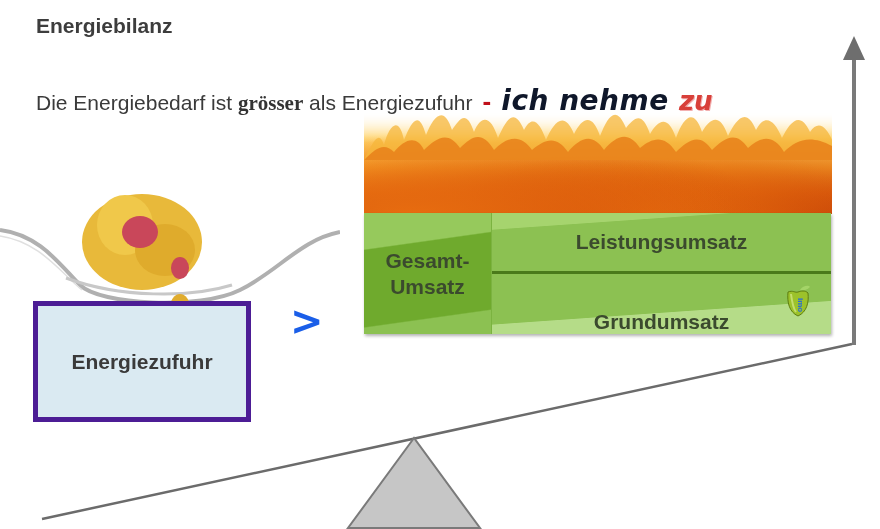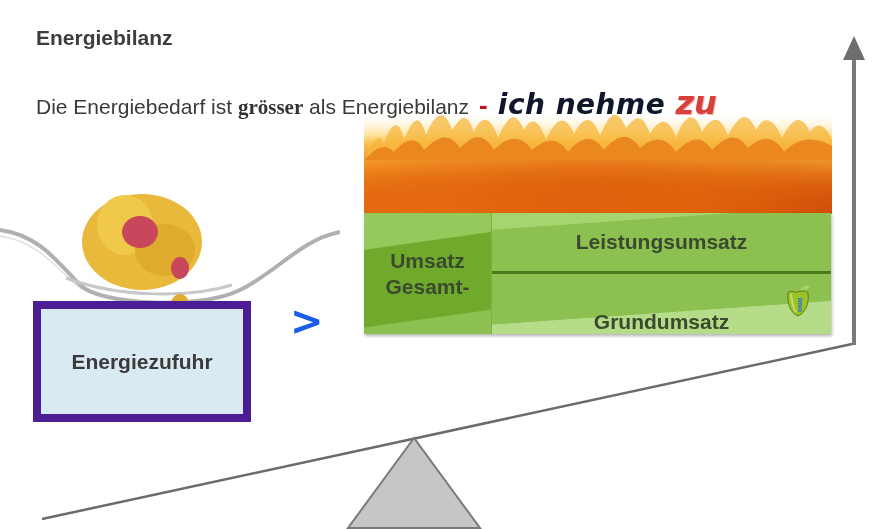--- a/index.html
+++ b/index.html
@@ -1,24 +1,24 @@
 <!DOCTYPE html>
 <html><head>
 <meta charset="utf-8">
 <style>
   * { margin:0; padding:0; box-sizing:border-box; }
   html, body { width:880px; height:529px; background:#ffffff; overflow:hidden; }
   body { position:relative; font-family:"Liberation Sans", sans-serif; color:#3a3a3a; }
 
-  .title { position:absolute; left:36px; top:14px; font-size:21px; font-weight:bold; color:#3d3d3d;margin-top:12px; }
+  .title { position:absolute; left:36px; top:14px; font-size:21px; font-weight:bold; color:#3d3d3d; }
   .subtitle { position:absolute; left:36px; top:84px; font-size:21px; color:#3a3a3a; white-space:nowrap; }
   .subtitle b { color:#333;font-family:Liberation Serif, serif; }
   .subtitle .dash { color:#c0101a; font-weight:bold; font-size:26px; margin-left:4px; }
   .subtitle .punch { color:#0f172a; font-weight:bold; font-style:italic; font-size:28px; font-family:"DejaVu Sans", sans-serif; letter-spacing:0.5px; }
-  .subtitle .punch2 { color:#d8403a; font-weight:bold; font-style:italic; font-size:32px; font-family:"DejaVu Sans", sans-serif; text-shadow:1px 1px 0 #f3b0b0; }
+  .subtitle .punch2 { color:#d8403a; font-weight:bold; font-style:italic; font-size:26px; font-family:"DejaVu Sans", sans-serif; text-shadow:1px 1px 0 #f3b0b0; }
 
   .fire { position:absolute; left:364px; top:112px; width:468px; height:102px;
     background:
       radial-gradient(ellipse at 10% 100%, #e86d10 0%, transparent 55%),
       radial-gradient(ellipse at 35% 100%, #d4520a 0%, transparent 55%),
       radial-gradient(ellipse at 60% 100%, #e8700e 0%, transparent 55%),
       radial-gradient(ellipse at 85% 100%, #cf4a08 0%, transparent 55%),
       linear-gradient(to bottom, rgba(255,255,255,0) 0%, #ffd36a 25%, #f7a42a 55%, #e26a10 80%, #b8420a 100%);
     -webkit-mask-image: linear-gradient(to bottom, transparent 0%, #000 30%);
     mask-image: linear-gradient(to bottom, transparent 0%, #000 30%);
@@ -38,21 +38,21 @@
     display:flex; align-items:center; justify-content:center;
     font-weight:bold; font-size:21px; color:#3b4a2e; }
   .grund { position:absolute; left:128px; top:61px; right:0; bottom:0;
     background:linear-gradient(176deg, #8cc152 0%, #8cc152 60%, #b5dc88 61%);
     display:flex; align-items:flex-end; justify-content:center;
     font-weight:bold; font-size:21px; color:#3b4a2e; }
   .apple { position:absolute; right:20px; top:10px; width:26px; height:34px; }
 
   .food { position:absolute; left:0; top:180px; width:340px; height:140px; }
   .zufuhr { position:absolute; left:33px; top:301px; width:218px; height:121px; background:#daeaf2;
-    border:8px solid #4c1d95; display:flex; align-items:center; justify-content:center;
+    border:5px solid #4c1d95; display:flex; align-items:center; justify-content:center;
     font-weight:bold; font-size:21px; color:#3a3a3a; }
   .gt { position:absolute; left:290px; top:298px; font-size:40px; font-weight:bold; color:#1a5ee8; font-family:"DejaVu Sans", sans-serif; }
 
   svg.scene { position:absolute; left:0; top:0; }
 </style>
 </head>
 <body>
 
 <svg class="scene" width="880" height="529">
 
@@ -60,21 +60,21 @@
   <polygon points="854,36 843,60 865,60" fill="#6e6e6e"></polygon>
 
   <line x1="42" y1="519" x2="852" y2="344" stroke="#6b6b6b" stroke-width="2.5"></line>
 
   <polygon points="414,438 348,528 480,528" fill="#c6c6c6" stroke="#7a7a7a" stroke-width="2"></polygon>
 </svg>
 
 <div class="title">Energiebilanz</div>
 
 <div class="subtitle">
-  <span>Die Energiebedarf ist </span><b>grösser</b><span> als Energiebilanz </span><span class="dash">-</span><span class="punch"> ich nehme </span><span class="punch2">zu</span>
+  <span>Die Energiebedarf ist </span><b>grösser</b><span> als Energiezufuhr </span><span class="dash">-</span><span class="punch"> ich nehme </span><span class="punch2">zu</span>
 </div>
 
 <div class="fire"></div>
 <svg class="fire-flames" viewBox="0 0 468 60" preserveAspectRatio="none">
   <path d="M0,60 C10,40 15,30 20,45 C25,25 35,15 40,40 C48,20 55,10 62,35 C70,15 80,5 88,30 C95,20 102,8 110,32 C118,12 128,18 134,38 C142,20 150,6 160,30 C168,14 176,22 182,40 C190,22 200,10 210,34 C218,18 228,12 236,36 C244,16 252,4 262,28 C270,18 278,10 286,34 C294,20 304,14 312,38 C320,16 330,8 338,32 C346,18 356,12 364,36 C372,20 382,6 392,30 C400,14 410,18 418,38 C426,22 436,10 446,32 C454,20 462,26 468,40 L468,60 Z" fill="#f5b63a" opacity="0.75"></path>
   <path d="M0,60 C12,48 20,42 30,52 C40,40 52,34 60,50 C72,38 84,30 96,48 C108,36 118,30 130,50 C142,38 156,32 168,50 C180,40 192,34 204,52 C216,38 228,32 240,50 C252,36 264,30 276,48 C288,38 300,34 312,52 C324,40 336,32 348,50 C360,38 372,30 384,48 C396,36 410,34 420,52 C432,40 446,34 468,46 L468,60 Z" fill="#e8801a" opacity="0.85"></path>
 </svg>
 
 <svg class="food" viewBox="0 0 340 140">
 
@@ -91,22 +91,22 @@
   <ellipse cx="180" cy="88" rx="9" ry="11" fill="#c9475a"></ellipse>
 </svg>
 
 <div class="zufuhr">Energiezufuhr</div>
 
 <div class="gt">&gt;</div>
 
 <div class="umsatz">
   <div class="gesamt">
     <div>
+      <div>Gesamt-</div>
       <div>Umsatz</div>
-      <div>Gesamt-</div>
     </div>
   </div>
   <div class="leistung">Leistungsumsatz</div>
   <div class="grund">
     <span>Grundumsatz</span>
     <svg class="apple" viewBox="0 0 26 34">
       <path d="M15,6 C18,1 24,1 25,3 C22,6 18,7 15,6 Z" fill="#a4d468"></path>
       <path d="M3,8 C8,6 10,9 13,8 C16,7 20,6 23,9 C24,18 22,28 13,32 C4,28 2,18 3,8 Z" fill="#9cc22a" stroke="#5e7d10" stroke-width="1"></path>
       <path d="M6,10 C7,18 8,24 11,28" fill="none" stroke="#d6ea8a" stroke-width="2" opacity="0.7"></path>
       <text x="13" y="14" font-size="8" font-weight="bold" fill="#2a6ad8" font-family="Liberation Sans, sans-serif" transform="rotate(90 13 14)">imo</text>

